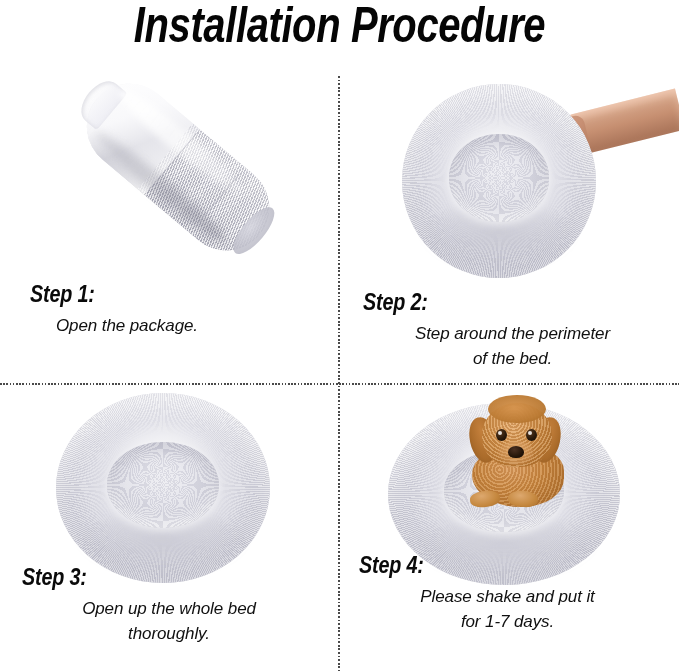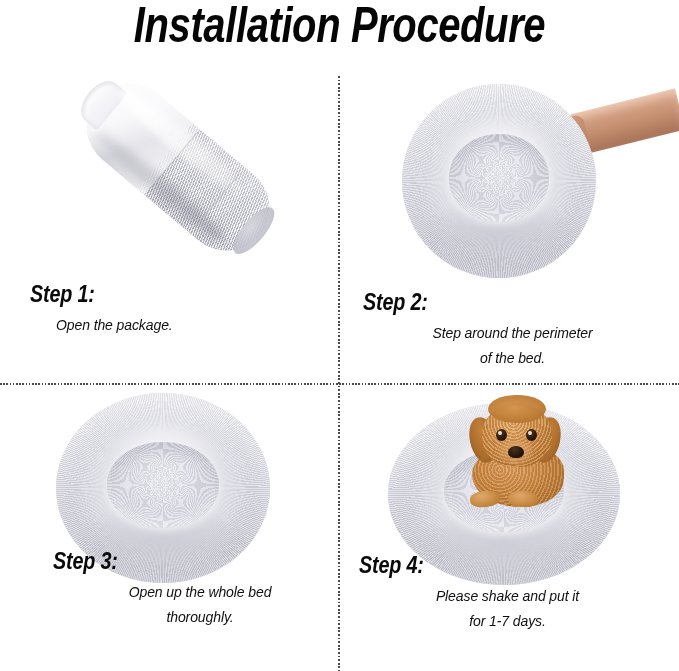--- a/index.html
+++ b/index.html
@@ -74,21 +74,21 @@
   #cell-4 { left: 336px; top: 385px; width: 339px; height: 286px; }
 
   
   .caption {
     position: absolute;
     left: 0;
     width: 100%;
   }
   #caption-1 { top: 222px; }
   #caption-2 { top: 222px; }
-  #caption-3 { top: 164px; padding-left: 31px; }
+  #caption-3 { top: 180px; }
   #caption-4 { top: 168px; }
 
   .step-label {
     font-family: "Liberation Sans", sans-serif;
     font-weight: bold;
     font-style: italic;
     font-size: 23px;
     line-height: 25px;
     color: #0a0a0a;
     transform: scaleX(0.86);
@@ -98,21 +98,21 @@
   }
   #caption-1 .step-label,
   #caption-3 .step-label { margin-left: 22px; }
   #caption-2 .step-label,
   #caption-4 .step-label { margin-left: 23px; }
 
   .step-body {
     font-family: "Liberation Sans", sans-serif;
     font-style: italic;
     font-weight: normal;
-    font-size: 14px;
+    font-size: 17px;
     line-height: 25px;
     color: #101010;
     margin-top: 6px;
     white-space: pre-line;
     letter-spacing: -0.1px;
   }
   #caption-1 .step-body { margin-left: 48px; text-align: left; }
   #caption-2 .step-body { margin-left: 12px; margin-right: 6px; text-align: center; }
   #caption-3 .step-body { margin-left: 10px; margin-right: 10px; text-align: center; }
   #caption-4 .step-body { margin-left: 14px; margin-right: 10px; text-align: center; }

